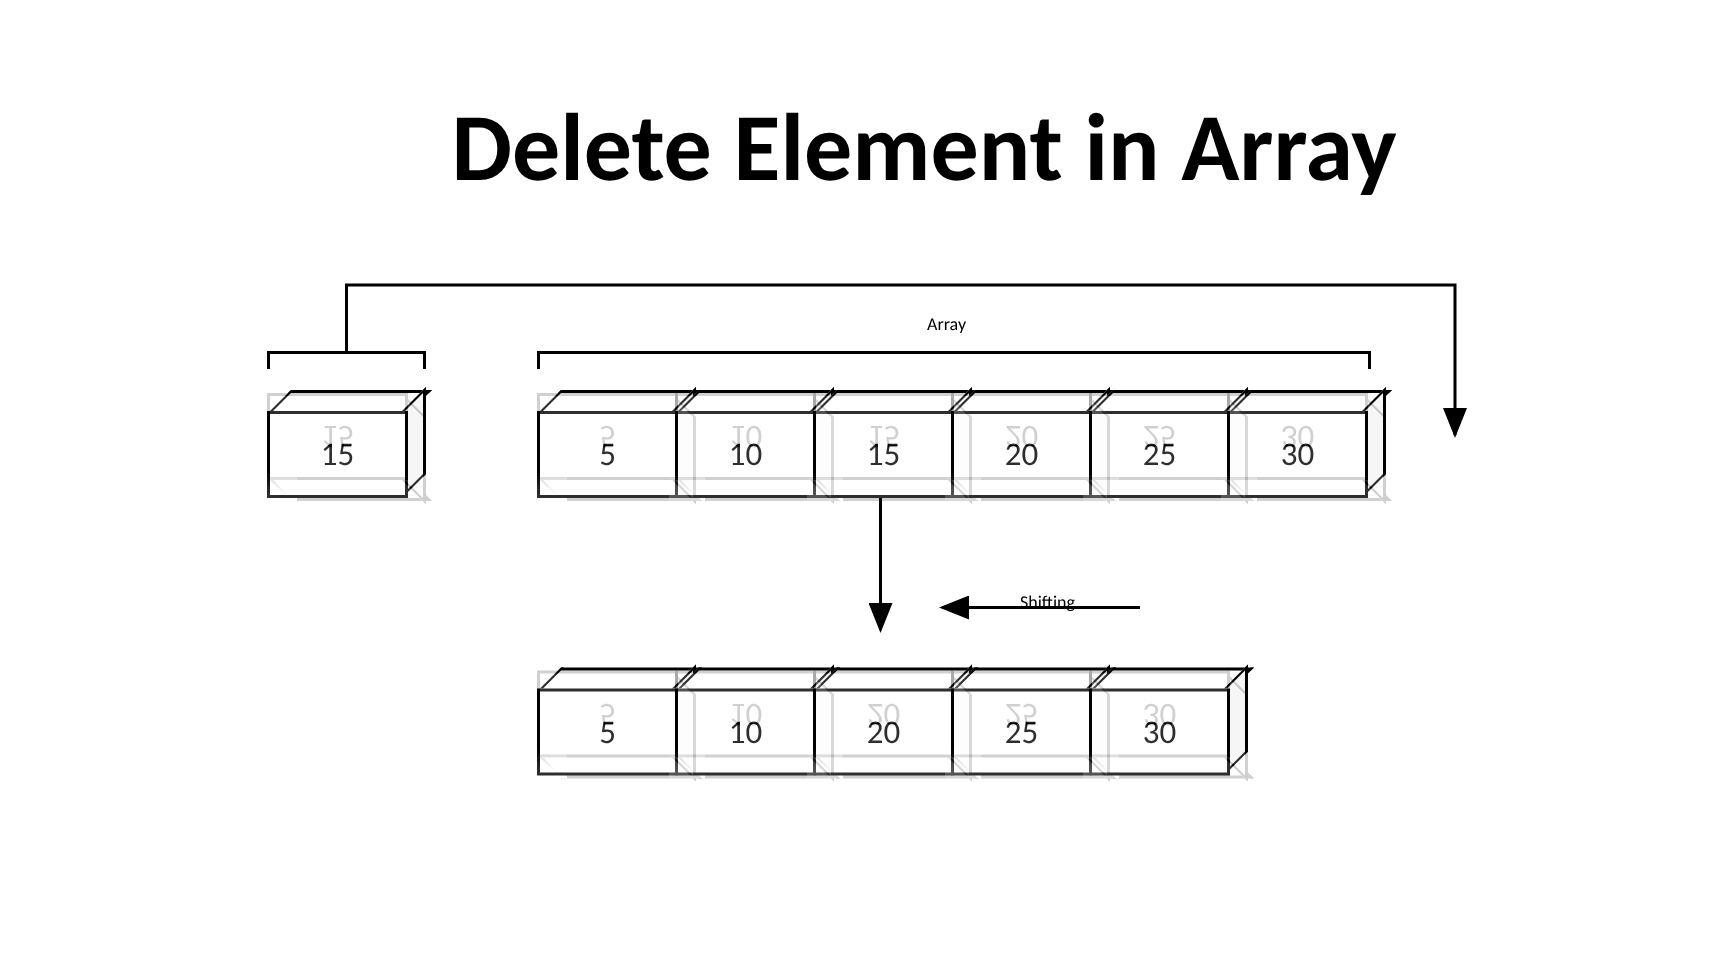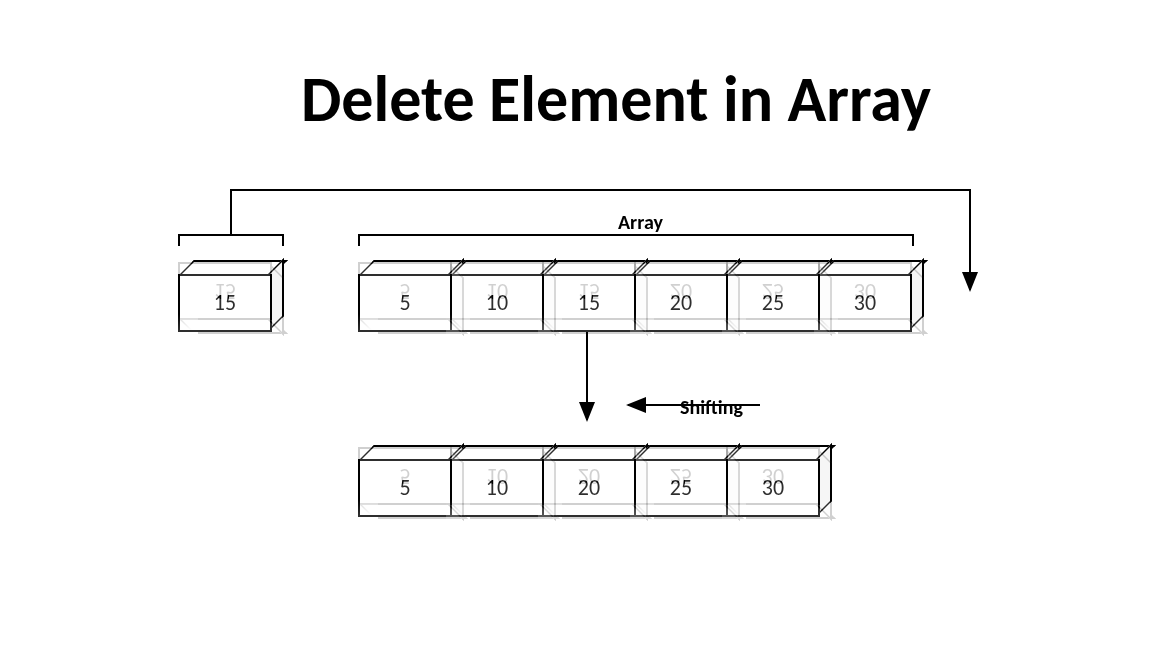--- a/index.html
+++ b/index.html
@@ -78,22 +78,22 @@
     position: absolute;
     left: -4px;
     right: -20px;
     top: 0;
     bottom: -20px;
     background: linear-gradient(to top, rgba(255,255,255,0) 0%, rgba(255,255,255,1) 80%);
   }
 
   .label {
     position: absolute;
-    font-size: 20px;
-    font-weight: 700;
+    font-size: 12px;
+    font-weight: 400;
   }
 
   
   .bracket {
     position: absolute;
     border-top: 2px solid #000;
     height: 10px;
   }
   .bracket::before,
   .bracket::after {

